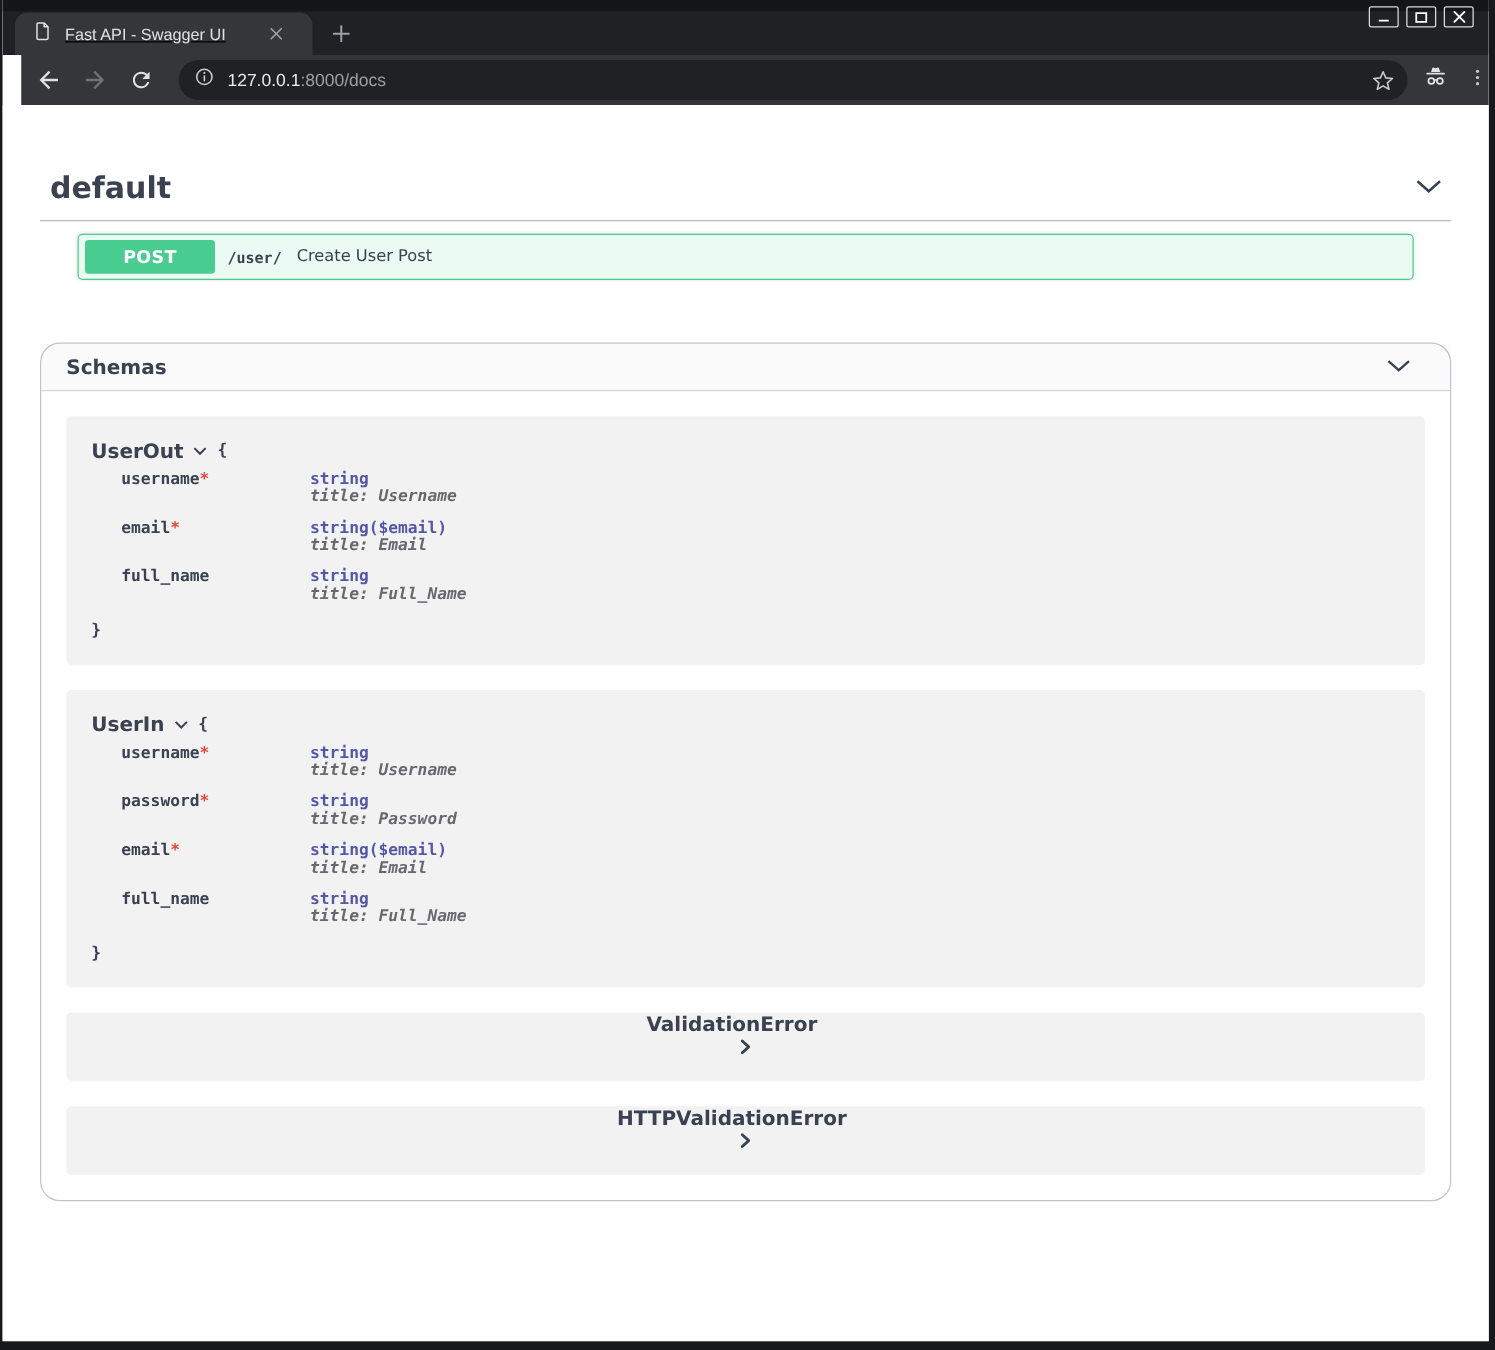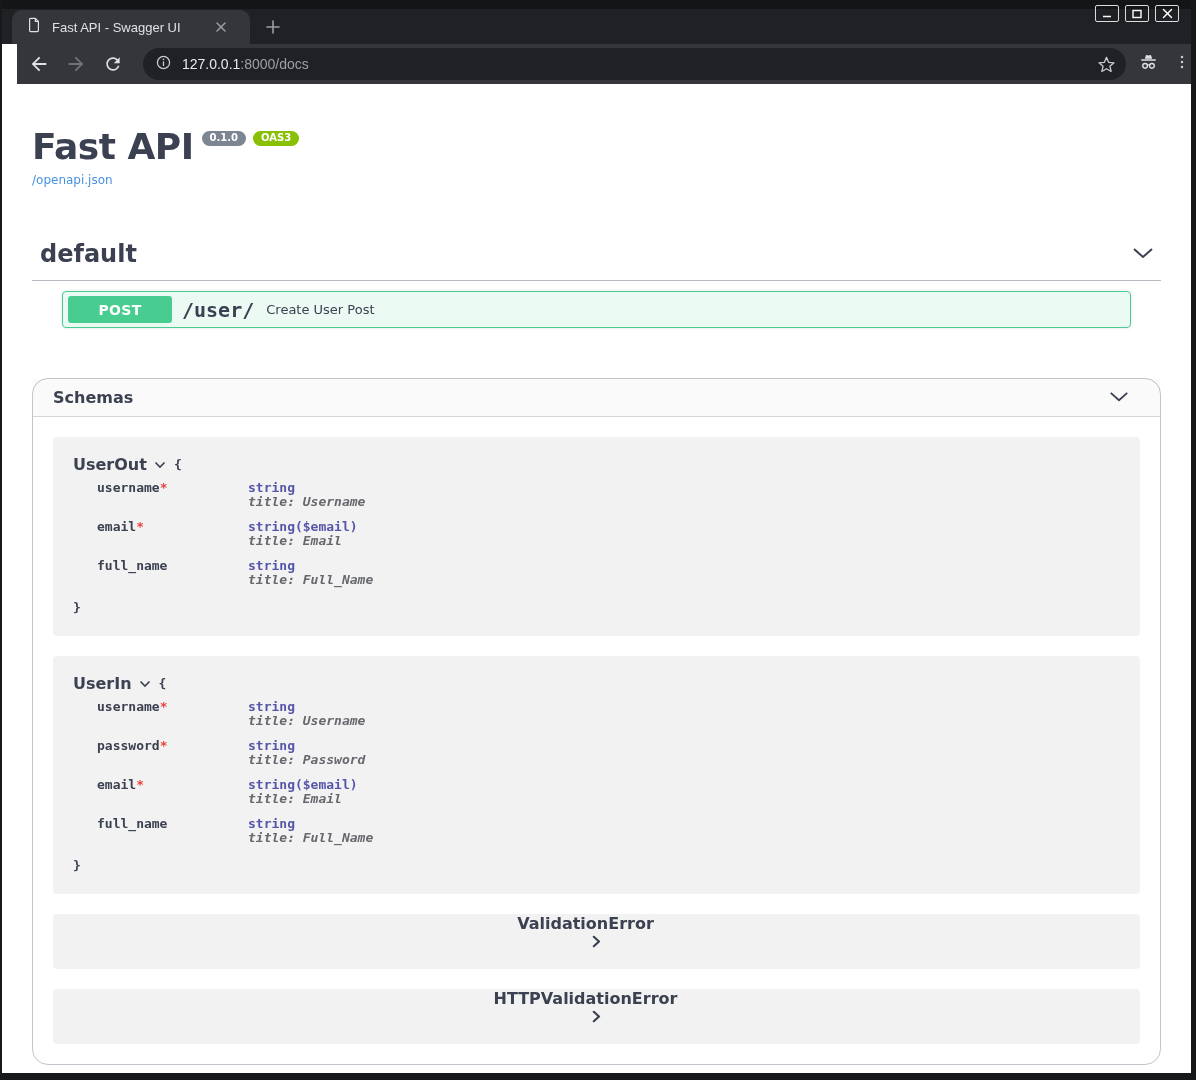--- a/index.html
+++ b/index.html
@@ -8,21 +8,21 @@
 
   .window { position:relative; width:1196px; height:1080px;
             border-left:2px solid #17181a; border-right:5px solid #17181a; border-bottom:7px solid #17181a;
             background:#ffffff; overflow:hidden; }
 
   
   .chrome { position:absolute; top:0; left:0; right:0; height:84px; }
   .tabstrip { position:absolute; top:0; left:0; right:0; height:44px; background:#202124; }
   .tabstrip::before { content:""; position:absolute; top:0; left:0; right:0; height:9px; background:#141517; }
   .tab { position:absolute; top:10px; left:10px; width:238px; height:34px; background:#35363a;
-         border-radius:10px 10px 0 0; display:flex; align-items:center; padding:0 20px 0 14px; }
+         border-radius:10px 10px 0 0; display:flex; align-items:center; padding:0 20px 0 14px;text-decoration:underline; }
   .tab-title { color:#dee1e6; font-size:13px; margin-left:10px; flex:1; white-space:nowrap; overflow:hidden; }
   .tab-close { margin-left:6px; display:flex; align-items:center; justify-content:center; width:18px; height:18px; border-radius:50%; }
   .newtab-btn { position:absolute; top:16px; left:260px; width:22px; height:22px; display:flex; align-items:center; justify-content:center; }
 
   .win-controls { position:absolute; top:5px; right:12px; display:flex; gap:6px; z-index:5; }
   .win-btn { width:24px; height:17px; border:1.5px solid #dadce0; border-radius:2px;
              display:flex; align-items:center; justify-content:center; background:transparent; }
 
   .toolbar { position:absolute; top:44px; left:15px; right:0; height:40px; background:#35363a;
              display:flex; align-items:center; }
@@ -50,21 +50,21 @@
   .tag-header { display:flex; align-items:center; justify-content:space-between;
                 border-bottom:1px solid #b6b9c0; padding:0 6px 12px 8px; }
   .tag-header h3 { font-size:24px; font-weight:bold; color:#3b4151; }
 
   .opblock { margin:10px 30px 0 30px; height:37px; border:1px solid #49cc90; border-radius:4px;
              background:rgba(73,204,144,0.1); display:flex; align-items:center;
              box-shadow:0 0 3px rgba(0,0,0,0.12); }
   .method-btn { width:104px; height:27px; margin-left:5px; background:#49cc90; color:#ffffff;
                 font-family:"DejaVu Sans", sans-serif; font-size:14px; font-weight:bold; border:none; border-radius:3px;
                 display:flex; align-items:center; justify-content:center; letter-spacing:0.3px; }
-  .op-path { margin-left:10px; font-family:"DejaVu Sans Mono", monospace; font-size:20px; font-weight:bold; color:#3b4151; }
+  .op-path { margin-left:10px; font-family:"DejaVu Sans Mono", monospace; font-size:12px; font-weight:bold; color:#3b4151; }
   .op-summary { margin-left:12px; font-size:13px; color:#3b4151; }
 
   .models { margin:50px 30px 0 30px; border:1px solid #c2c5cb; border-radius:16px; background:#ffffff; }
   .models-header { height:38px; display:flex; align-items:center; justify-content:space-between;
                    padding:0 30px 0 20px; background:rgba(0,0,0,0.02); border-bottom:1px solid #d4d6da; }
   .models-header h4 { font-size:16px; font-weight:bold; color:#3b4151; }
   .models-body { padding:20px; }
 
   .model-box { background:rgba(0,0,0,0.05); border-radius:4px; margin-bottom:20px; padding:18px 20px 20px 20px; }
   .model-box:last-child { margin-bottom:0; }
@@ -183,30 +183,20 @@
               <circle cx="12" cy="12" r="1.7"></circle>
               <circle cx="12" cy="18.6" r="1.7"></circle>
           </svg>
         </span>
       </div>
     </div>
   </div>
 
   <div class="page">
 
-    <div class="info">
-      <div class="api-title">
-        <h1>Fast API</h1>
-        <span class="badges">
-          <span class="badge version">0.1.0</span>
-          <span class="badge oas">OAS3</span>
-        </span>
-      </div>
-      <a class="spec-link" href="#">/openapi.json</a>
-    </div>
 
     <div class="tag-section">
       <div class="tag-header">
         <h3>default</h3>
         <span>
           <svg width="24" height="14" viewBox="0 0 24 14" fill="none" stroke="#3b4151" stroke-width="2">
               <polyline points="3,3 12,11 21,3"></polyline>
             </svg>
         </span>
       </div>

